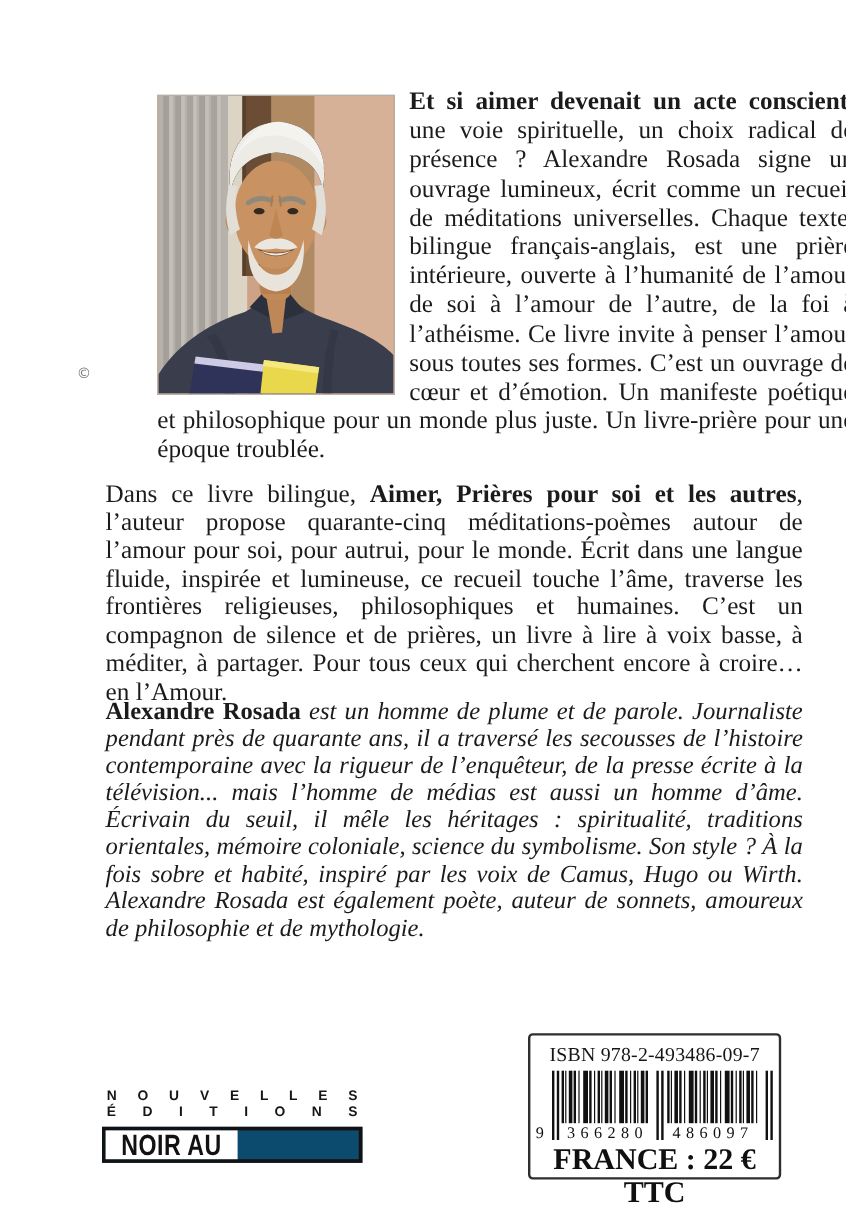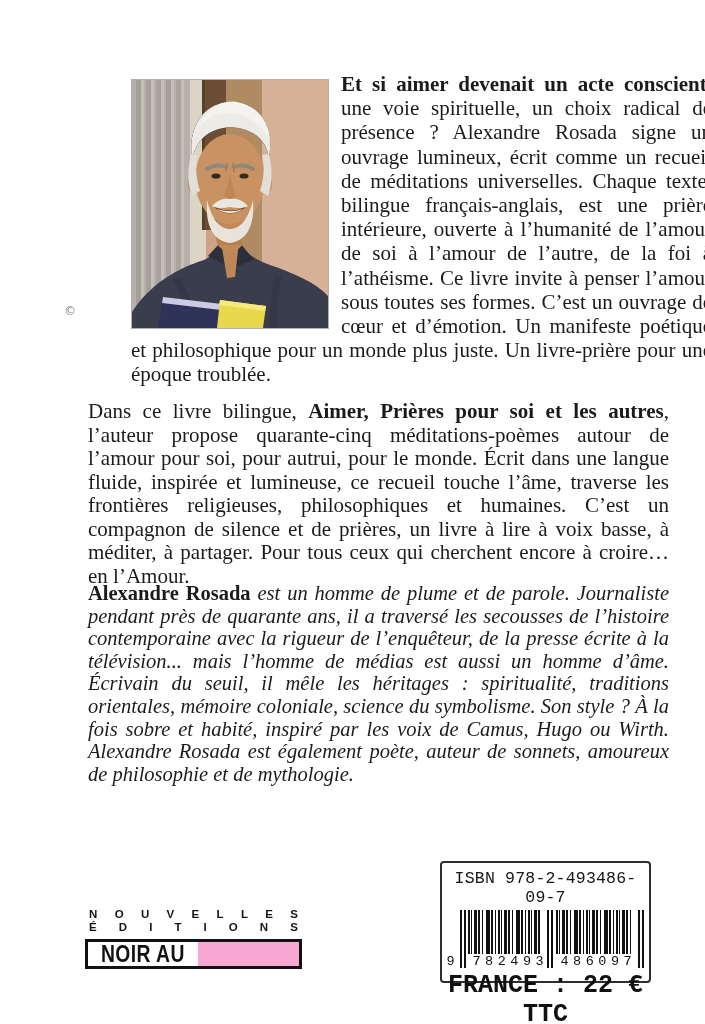--- a/index.html
+++ b/index.html
@@ -19,31 +19,31 @@
   }
   .photo svg{display:block;}
   .photo-credit{
     position:absolute;left:64px;top:304px;font-size:12px;color:#7a7a7a;
     font-family:"DejaVu Sans",sans-serif;
   }
   
   .publisher{position:absolute;left:85px;top:908px;width:217px;font-family:"Liberation Sans",sans-serif;}
   .pub-row{display:flex;justify-content:space-between;font-size:11.5px;font-weight:bold;
            color:#151515;height:13px;line-height:13px;padding:0 4px;}
-  .pub-box{margin-top:5px;display:flex;height:30px;border:3px solid #121212;box-sizing:border-box;background:#f9a8d4;}
+  .pub-box{margin-top:5px;display:flex;height:30px;border:3px solid #121212;box-sizing:border-box;background:#0c4a6e;}
   .pub-cell{display:flex;align-items:center;justify-content:center;overflow:hidden;}
   .pub-left{flex:0 0 52%;background:#ffffff;color:#121212;}
   .pub-right{flex:1;background:#121212;color:#ffffff;margin-top:30px;}
   .pub-cell span{font-weight:bold;font-size:23px;white-space:nowrap;
                  transform:scaleX(0.84) scaleY(1.06);letter-spacing:0.5px;}
   
   .isbn-box{
     position:absolute;left:440px;top:861px;width:211px;height:122px;background:#ffffff;
     border:2px solid #2e2e2e;border-radius:4px;box-sizing:border-box;text-align:center;
-    font-family:Liberation Mono, monospace;color:#151515;
+    font-family:Liberation Serif, serif;color:#151515;
   }
   .isbn-label{margin-top:6px;font-size:16.5px;letter-spacing:0.2px;}
   .barcode{position:relative;width:200px;height:58px;margin:3px auto 0;}
   #barcode-svg{display:block;}
   .d{position:absolute;bottom:0;font-size:13.5px;color:#111;line-height:13px;}
   .d-lead{left:1px;}
   .d-g1{left:27px;letter-spacing:4.5px;}
   .d-g2{left:115px;letter-spacing:4.5px;text-align:right;}
   .isbn-price{margin-top:3px;font-weight:bold;font-size:25px;color:#101010;}
 </style>
@@ -210,19 +210,19 @@
           <rect x="158" y="0" width="4" height="44"></rect>
           <rect x="163" y="0" width="2" height="44"></rect>
           <rect x="167" y="0" width="1" height="44"></rect>
           <rect x="170" y="0" width="2" height="44"></rect>
           <rect x="173" y="0" width="1" height="44"></rect>
           <rect x="176" y="0" width="3" height="44"></rect>
           <rect x="180" y="0" width="2" height="44"></rect>
           <rect x="184" y="0" width="1" height="44"></rect>
         </svg>
       <span class="d d-lead">9</span>
-      <span class="d d-g1">782493</span>
+      <span class="d d-g1">366280</span>
       <span class="d d-g2">486097</span>
     </div>
     <div class="isbn-price">FRANCE : 22 € TTC</div>
   </div>
 
 </div>
 
 </body></html>

